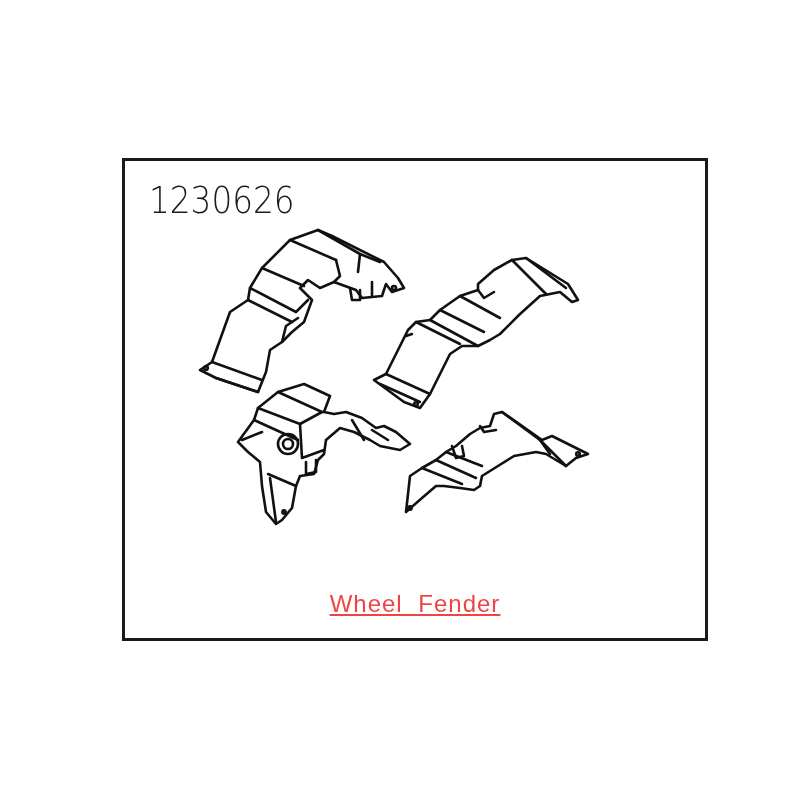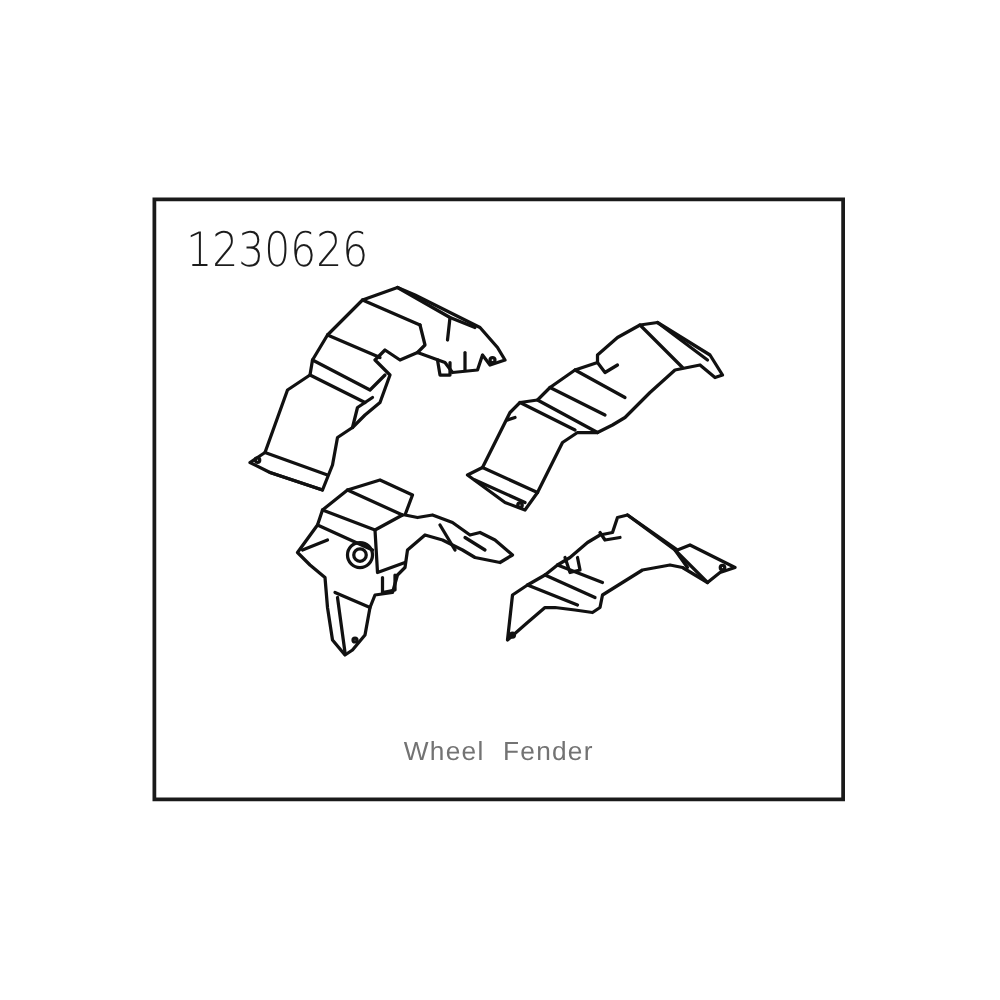--- a/index.html
+++ b/index.html
@@ -1,34 +1,35 @@
 <!DOCTYPE html>
 <html><head>
   <meta charset="utf-8">
   <style>
     html, body { margin: 0; padding: 0; background: #ffffff; }
     body { width: 800px; height: 800px; position: relative; overflow: hidden; }
     .frame {
       position: absolute; left: 122px; top: 158px;
       width: 548px; height: 477px;
-      border: 3px solid #1a1a1a; background: #ffffff;
+      border: 3px solid #1a1a1a; background: #ffffff; padding-left: 32px;
     }
     .part-number {
       position: absolute; left: 24px; top: 17px;
       font-family: "DejaVu Sans", sans-serif;
       font-size: 38px; font-weight: 300; color: #1c1c1c;
       letter-spacing: 0px;
       transform: scaleX(0.86); transform-origin: left top;
     }
     .caption {
       position: absolute; left: 0; right: 0; top: 429px;
       text-align: center;
       font-family: "Liberation Sans", sans-serif;
-      font-size: 21px; color: #737373; letter-spacing: 1px;
+      font-size: 24px; color: #ef4444; letter-spacing: 1px;
       word-spacing: 8px;
+      text-decoration: underline;
     }
     svg.drawing { position: absolute; left: 0; top: 0; }
     svg.drawing path, svg.drawing polyline, svg.drawing polygon, svg.drawing line, svg.drawing circle {
       fill: none; stroke: #111; stroke-width: 2.6; stroke-linejoin: round; stroke-linecap: round;
     }
     .fill-white { fill: #fff !important; }
   </style>
 </head>
 <body>
 

